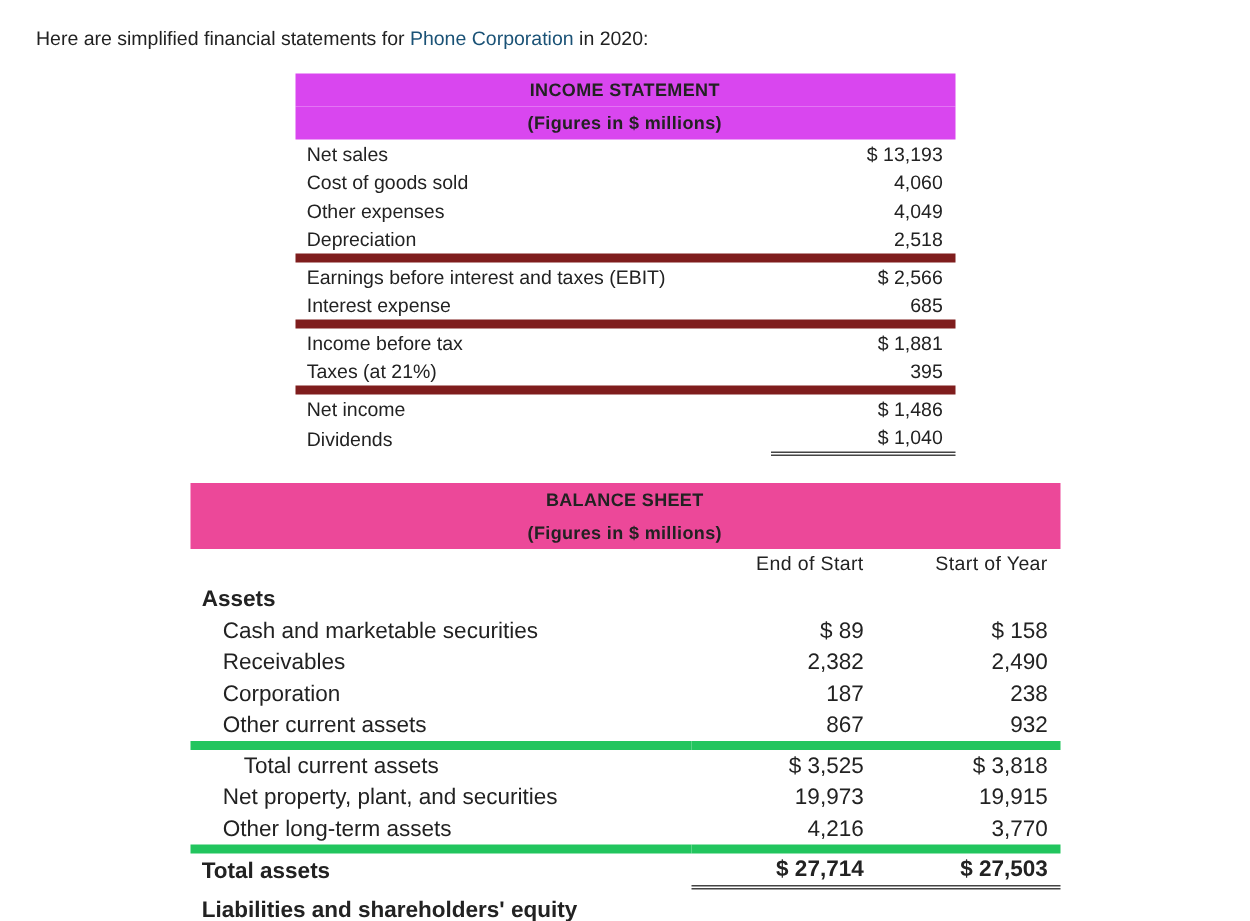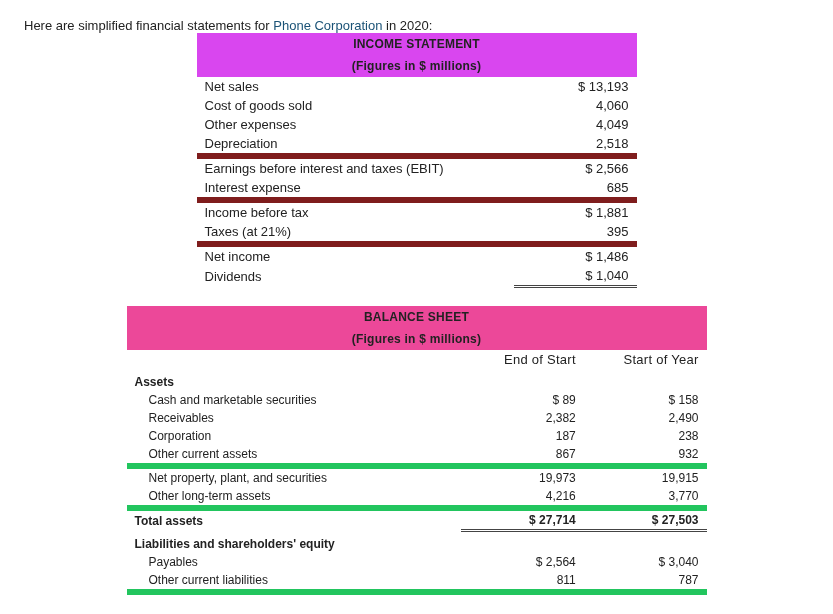--- a/index.html
+++ b/index.html
@@ -7,20 +7,21 @@
       font-family: Arial, sans-serif;
       font-size: 13px;
       background: #fff;
       color: #222;
       padding: 18px 24px;
       width: 833px;
       min-height: 614px;
     }
     .intro {
       font-size: 13px;
+      margin-bottom: 16px;
       color: #222;
     }
     .intro span {
       color: #1a5276;
     }
     .tables-container {
       display: flex;
       flex-direction: column;
       gap: 18px;
     }
@@ -80,21 +81,21 @@
       font-weight: normal;
       font-size: 13px;
       text-align: right;
       padding: 2px 8px;
     }
     .balance-table thead tr.col-headers th:first-child {
       text-align: left;
     }
     .balance-table tbody tr td {
       padding: 2px 8px;
-      font-size: 12px;
+      font-size: 15px;
     }
     .balance-table tbody tr td:nth-child(2),
     .balance-table tbody tr td:nth-child(3) {
       text-align: right;
       width: 110px;
     }
     .balance-table tbody tr td:first-child {
       width: 300px;
     }
     .balance-table .section-header td {
@@ -216,20 +217,25 @@
           <tr class="indented">
             <td>Corporation</td>
             <td>187</td>
             <td>238</td>
           </tr>
           <tr class="indented underline">
             <td>Other current assets</td>
             <td>867</td>
             <td>932</td>
           </tr>
+          <tr class="indented2">
+            <td>  Total current assets</td>
+            <td>$ 3,525</td>
+            <td>$ 3,818</td>
+          </tr>
           <tr class="indented">
             <td>Net property, plant, and securities</td>
             <td>19,973</td>
             <td>19,915</td>
           </tr>
           <tr class="indented underline">
             <td>Other long-term assets</td>
             <td>4,216</td>
             <td>3,770</td>
           </tr>

